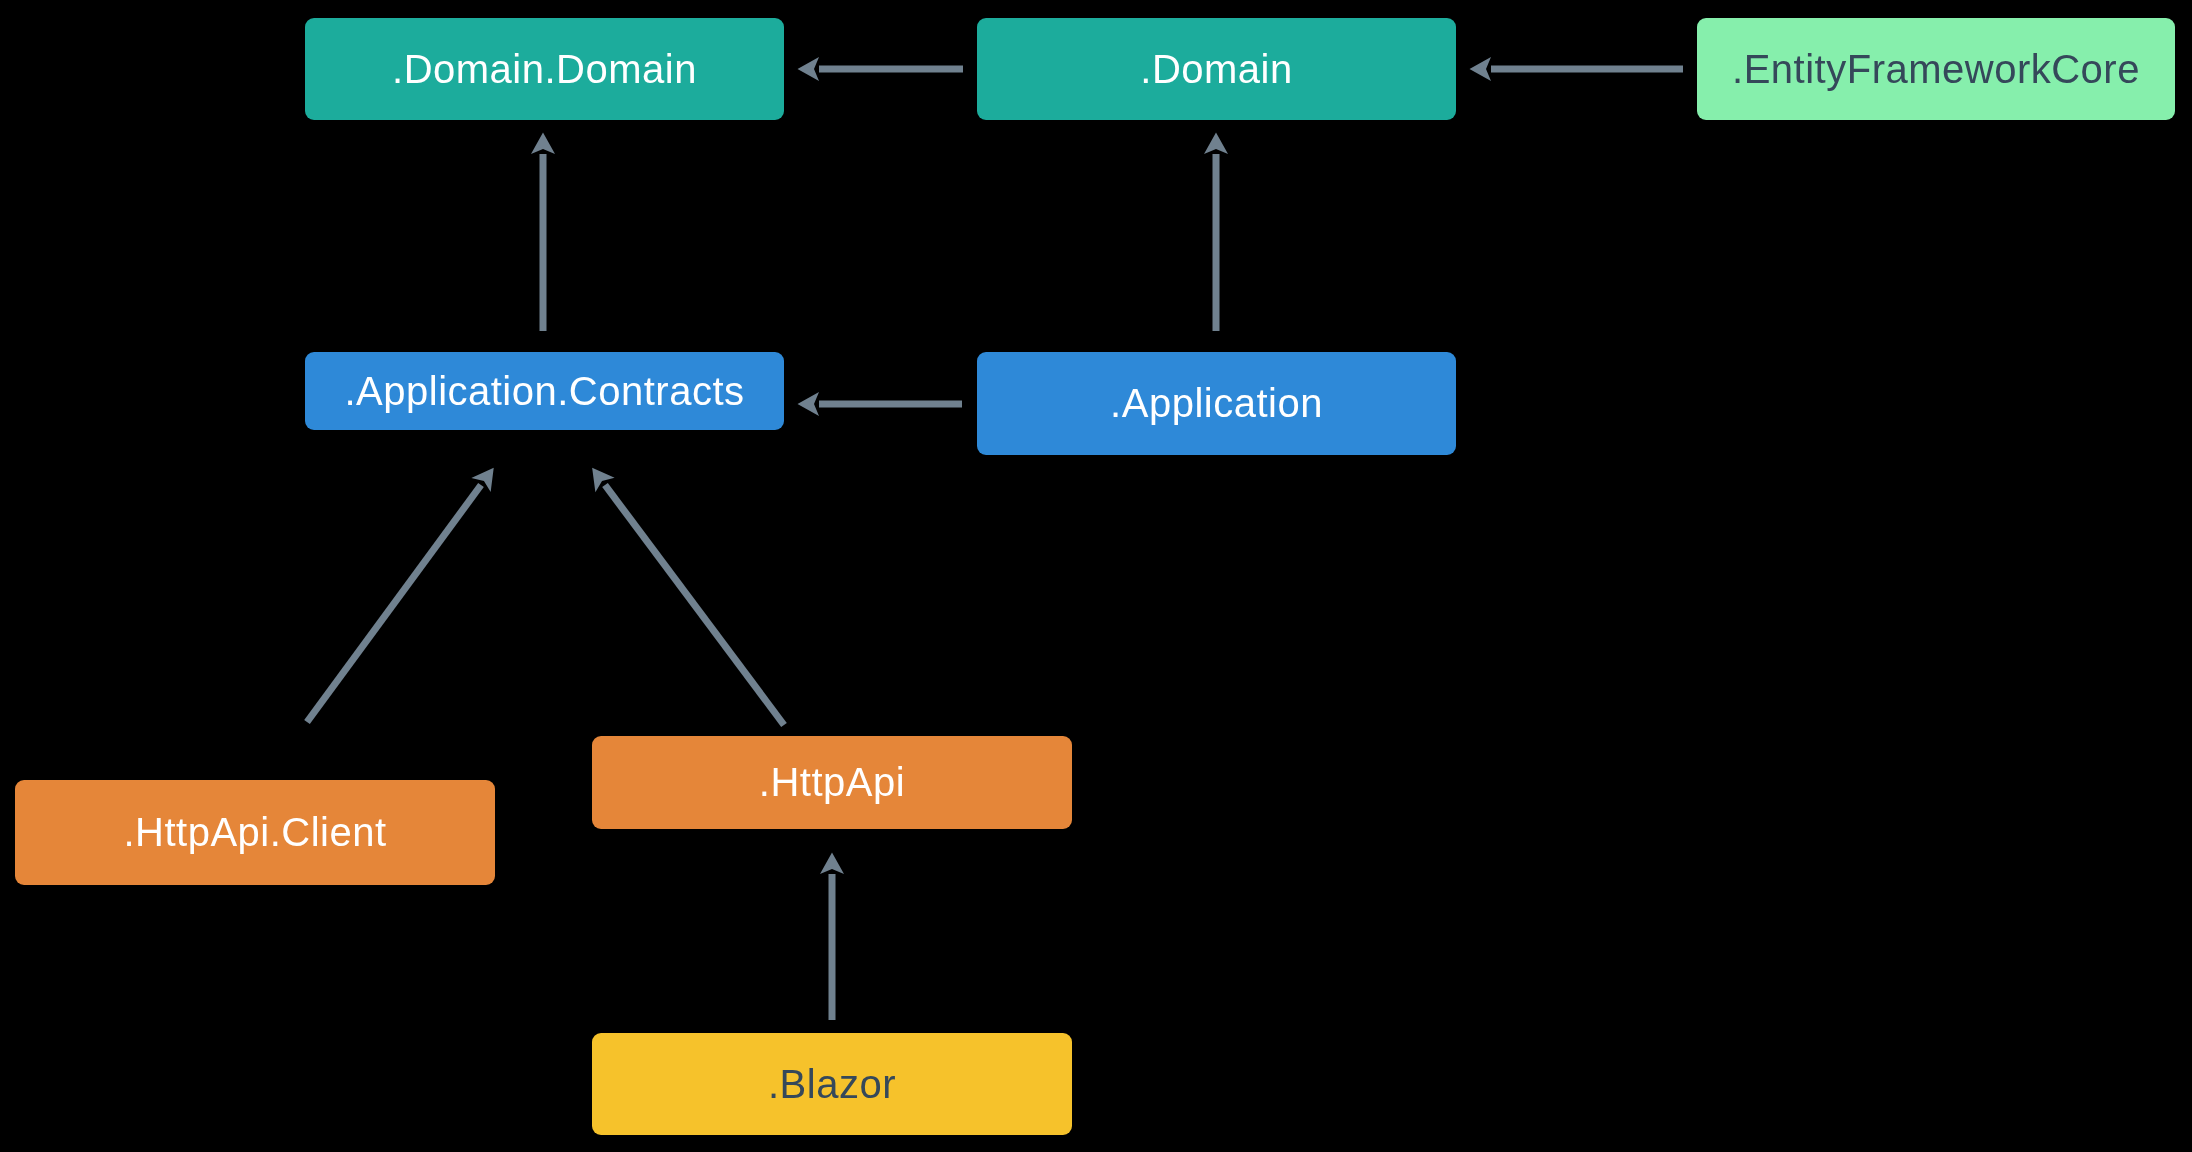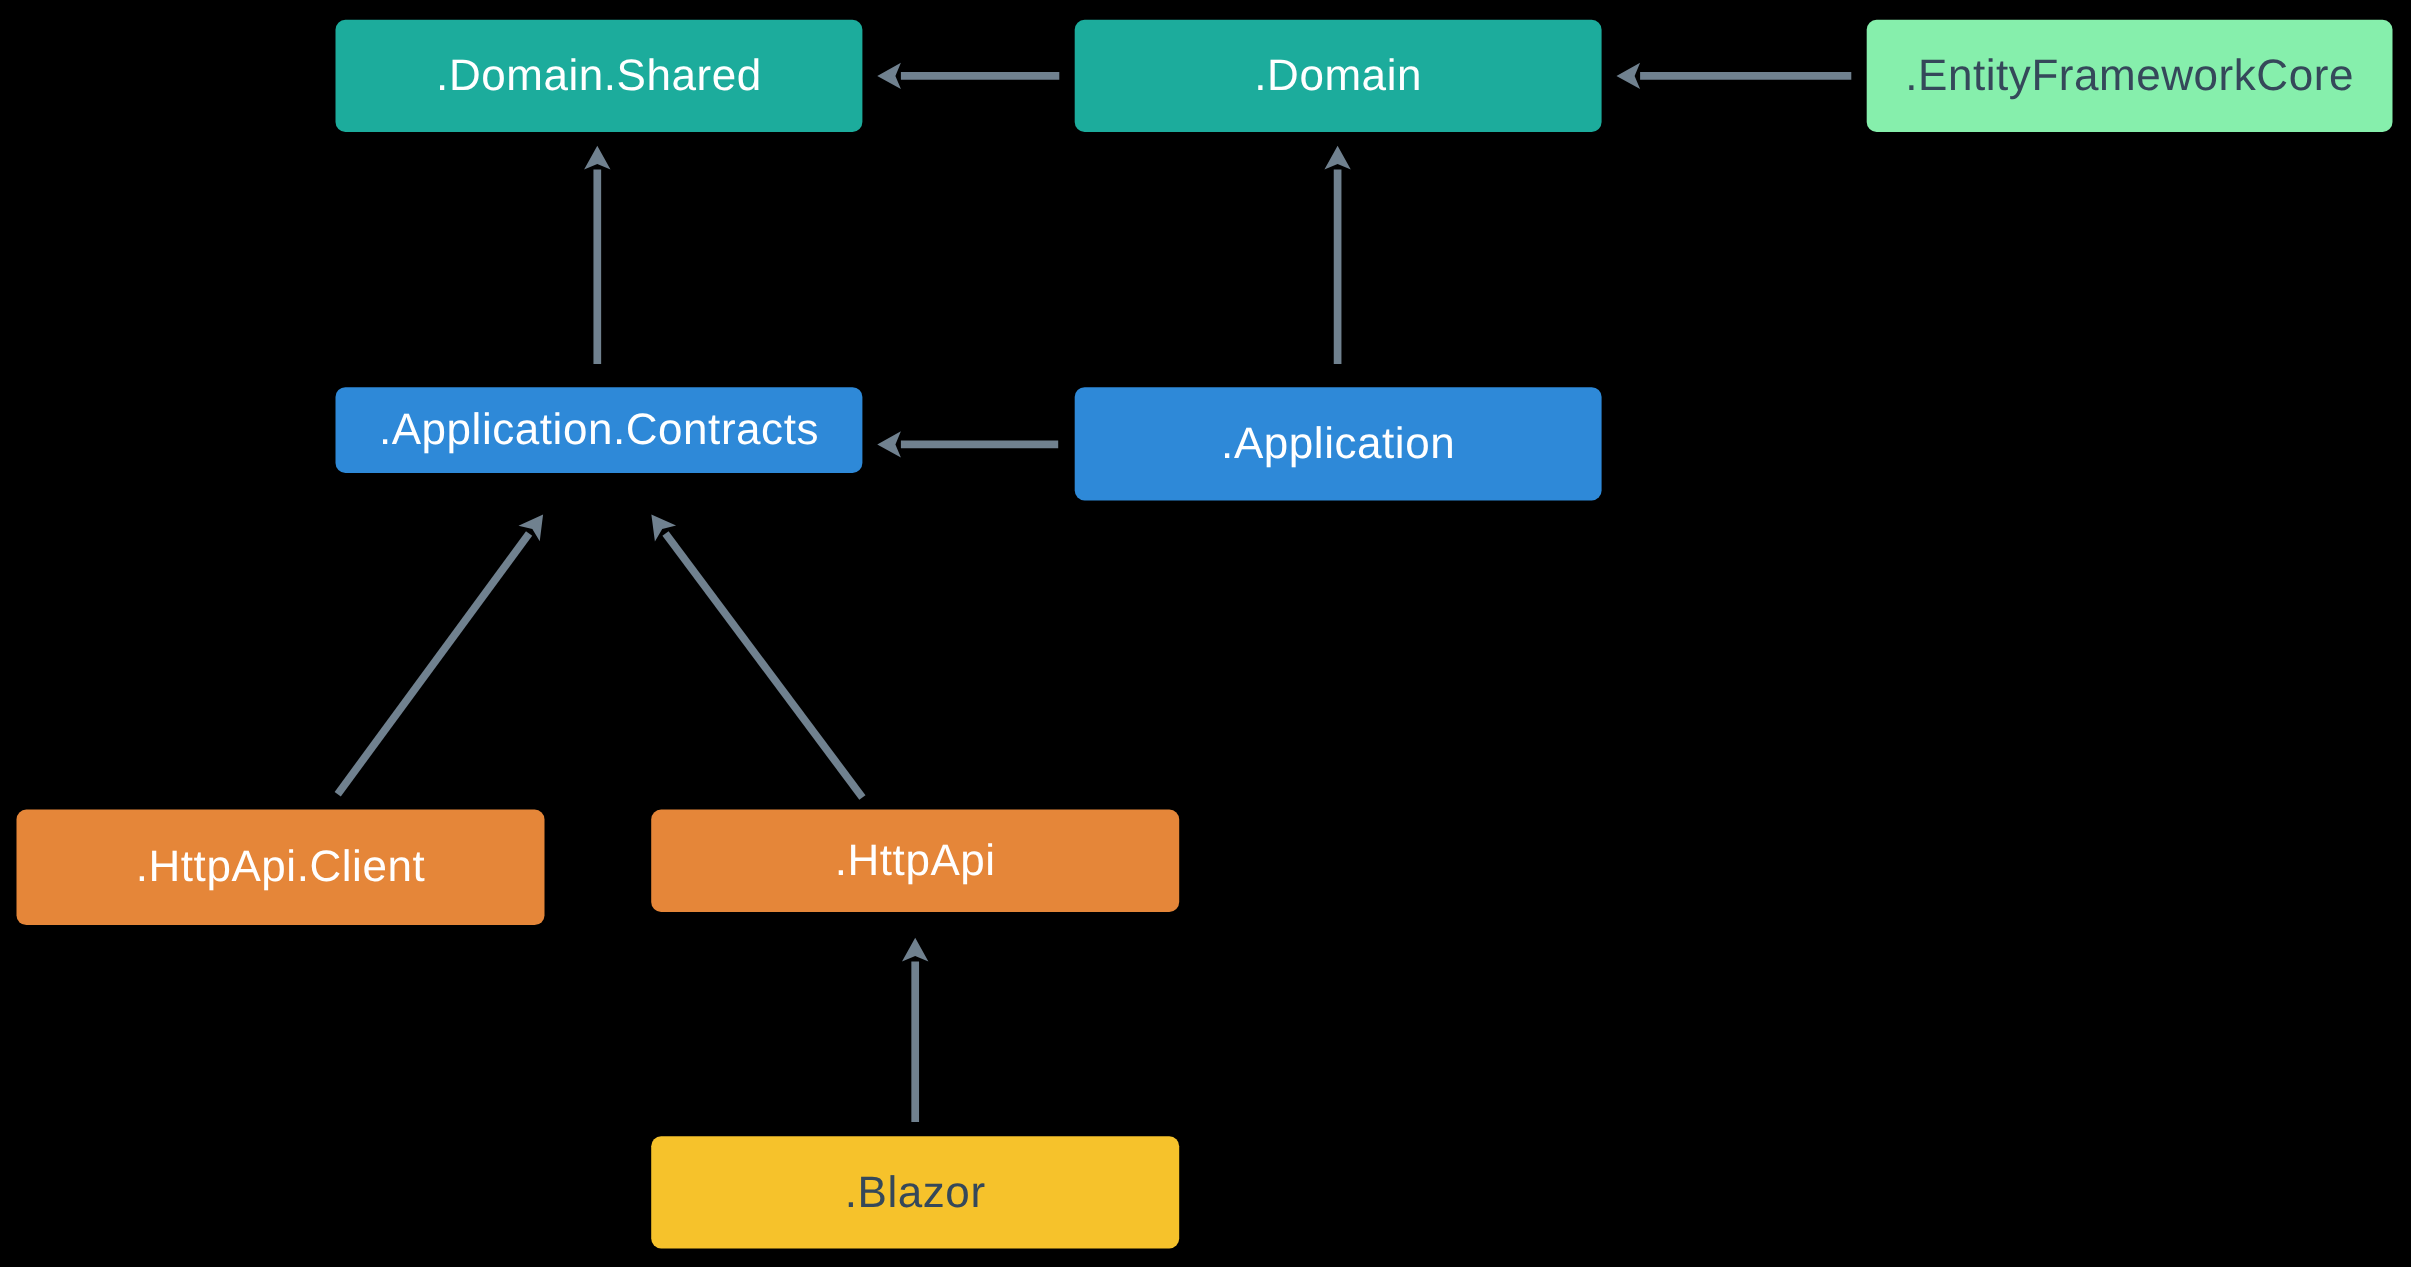--- a/index.html
+++ b/index.html
@@ -56,29 +56,29 @@
     <line class="edge" x1="963" y1="69" x2="819" y2="69" marker-end="url(#arrowhead)" style="stroke: rgb(112, 129, 143);"></line>
     <line class="edge" x1="1683" y1="69" x2="1491" y2="69" marker-end="url(#arrowhead)" style="stroke: rgb(112, 129, 143);"></line>
     <line class="edge" x1="543" y1="331" x2="543" y2="154" marker-end="url(#arrowhead)" style="stroke: rgb(112, 129, 143);"></line>
     <line class="edge" x1="1216" y1="331" x2="1216" y2="154" marker-end="url(#arrowhead)" style="stroke: rgb(112, 129, 143);"></line>
     <line class="edge" x1="962" y1="404" x2="819" y2="404" marker-end="url(#arrowhead)" style="stroke: rgb(112, 129, 143);"></line>
     <line class="edge" x1="307" y1="722" x2="481" y2="485" marker-end="url(#arrowhead)" style="stroke: rgb(112, 129, 143);"></line>
     <line class="edge" x1="784" y1="725" x2="605" y2="485" marker-end="url(#arrowhead)" style="stroke: rgb(112, 129, 143);"></line>
     <line class="edge" x1="832" y1="1020" x2="832" y2="874" marker-end="url(#arrowhead)" style="stroke: rgb(112, 129, 143);"></line>
   </svg>
 
-  <div class="node" id="n-domain-shared" style="background-color: rgb(28, 172, 156); color: rgb(255, 255, 255);">.Domain.Shared</div>
+  <div class="node" id="n-domain-shared" style="background-color: rgb(28, 172, 156); color: rgb(255, 255, 255);">.Domain.Domain</div>
 
   <div class="node" id="n-domain" style="background-color: rgb(28, 172, 156); color: rgb(255, 255, 255); text-align: right;">.Domain</div>
 
   <div class="node" id="n-efcore" style="background-color: #86efac; color: rgb(53, 72, 90);">.EntityFrameworkCore</div>
 
   <div class="node" id="n-app-contracts" style="background-color: rgb(46, 137, 216); color: rgb(255, 255, 255);">.Application.Contracts</div>
 
   <div class="node" id="n-application" style="background-color: rgb(46, 137, 216); color: #ffffff;">.Application</div>
 
-  <div class="node" id="n-httpapi-client" style="background-color: rgb(229, 134, 57); color: rgb(255, 255, 255);">.HttpApi.Client</div>
+  <div class="node" id="n-httpapi-client" style="background-color: rgb(229, 134, 57); color: rgb(255, 255, 255); margin-top: 44px;">.HttpApi.Client</div>
 
   <div class="node" id="n-httpapi" style="background-color: rgb(229, 134, 57); color: rgb(255, 255, 255);">.HttpApi</div>
 
   <div class="node" id="n-blazor" style="background-color: rgb(246, 194, 43); color: rgb(53, 72, 90);">.Blazor</div>
 
 </div>
 
 </body></html>

